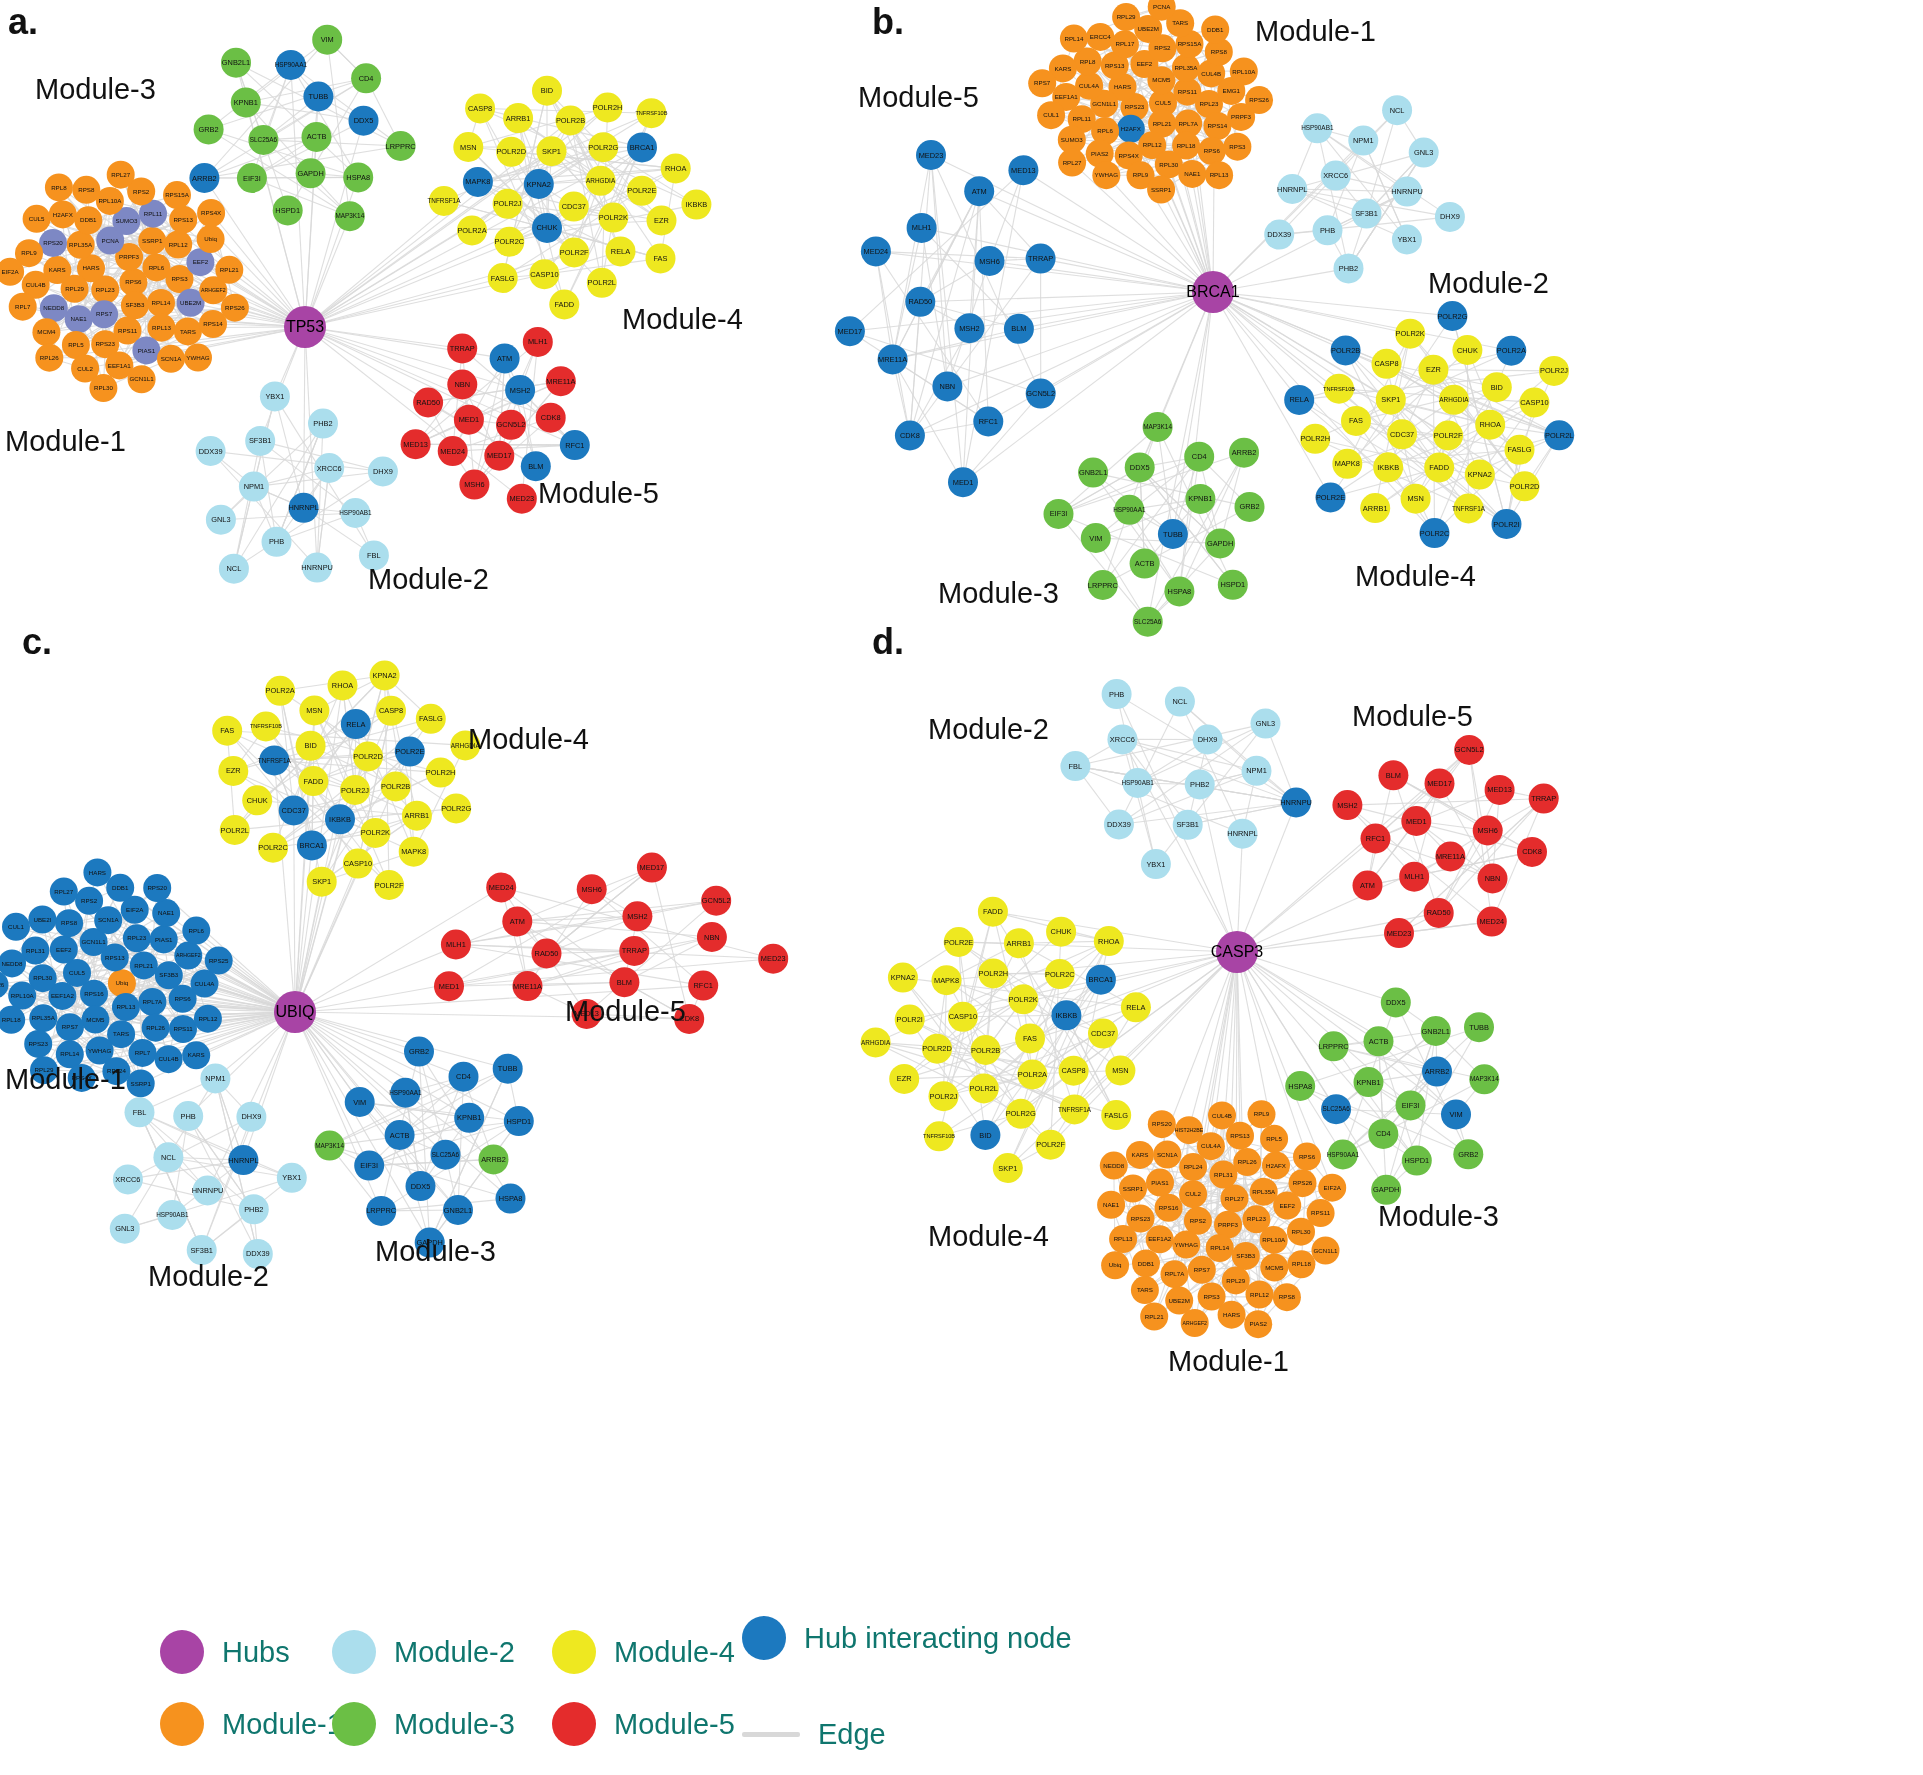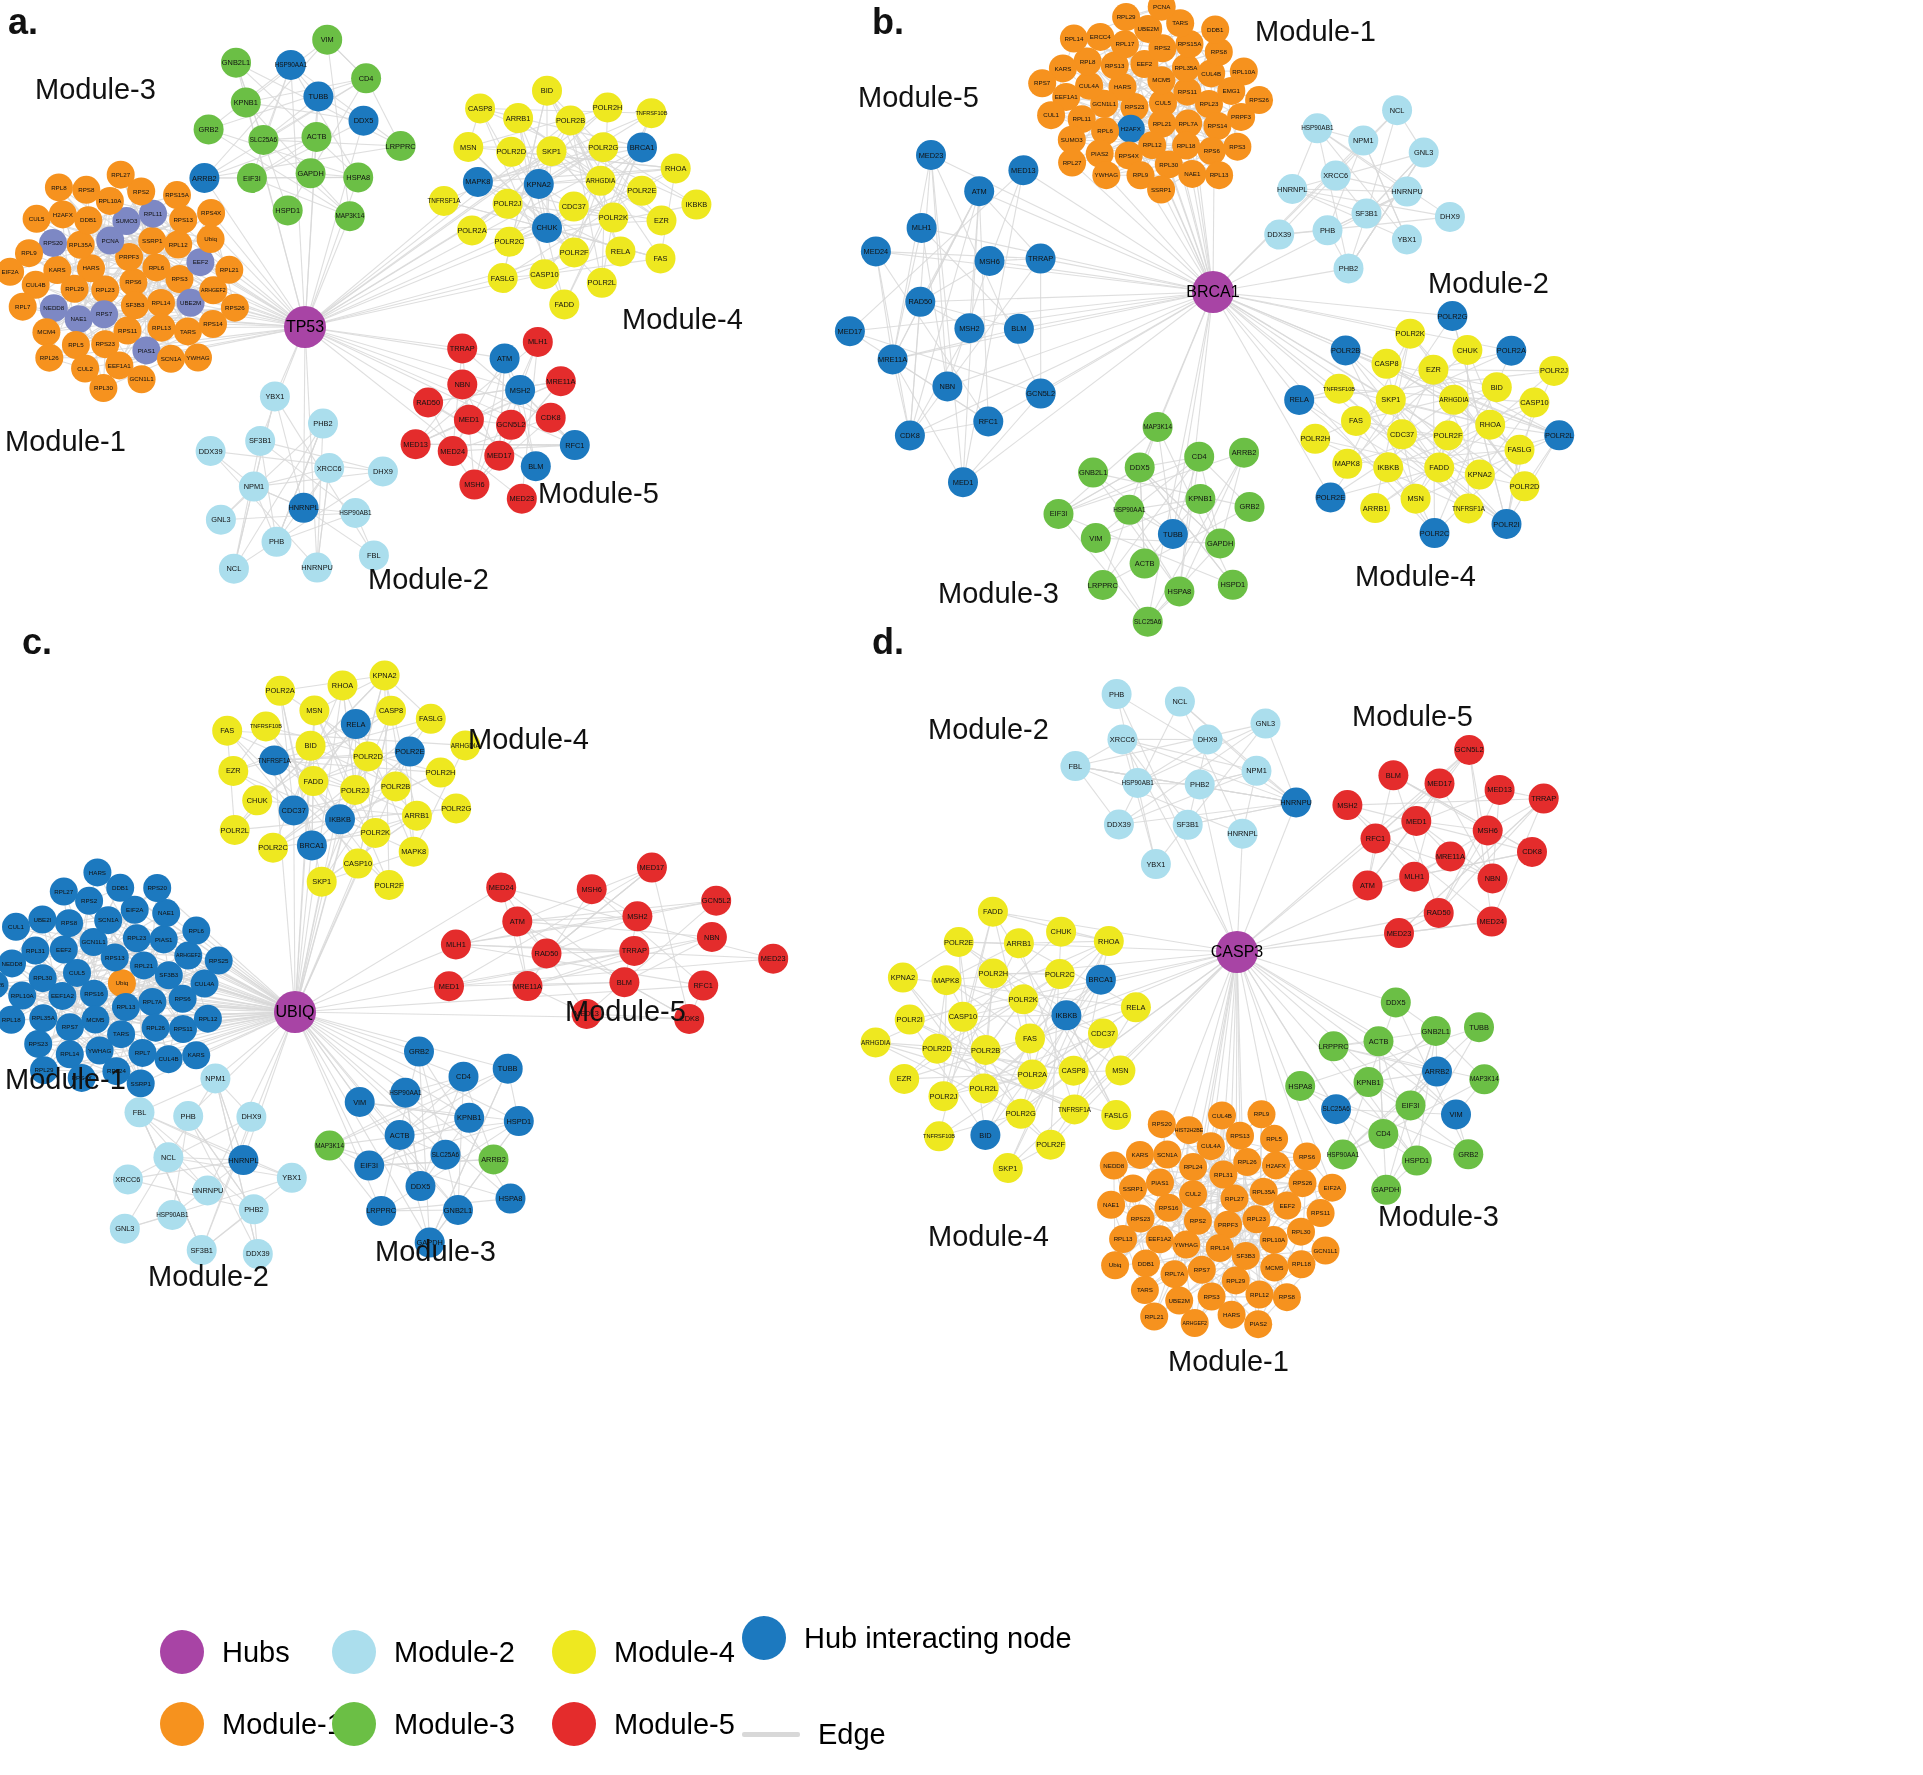--- a/index.html
+++ b/index.html
@@ -4,21 +4,21 @@
 <style>
   html,body{margin:0;padding:0;background:#ffffff;}
   #figure{position:relative;width:1923px;height:1775px;background:#ffffff;
           font-family:"Liberation Sans",sans-serif;overflow:hidden;}
   #network-svg{position:absolute;left:0;top:0;}
   #network-svg text{font-family:"Liberation Sans",sans-serif;}
   .panel-letter{font-weight:600;}
   .legend-item{position:absolute;display:flex;align-items:center;gap:18px;}
   .legend-swatch{width:44px;height:44px;border-radius:50%;flex:0 0 auto;}
   .legend-line{width:58px;height:5px;border-radius:2px;flex:0 0 auto;}
-  .legend-label{font-size:29px;color:#000000;white-space:nowrap;}
+  .legend-label{font-size:29px;color:#0f766e;white-space:nowrap;}
 </style>
 </head>
 <body>
 
 <div id="figure">
   <svg id="network-svg" width="1923" height="1775" viewBox="0 0 1923 1775">
       <g stroke="#d8d8d8" stroke-width="1.1" stroke-opacity="0.85">
         <line x1="316.5" y1="136.9" x2="263.4" y2="139.9"></line>
         <line x1="263.4" y1="139.9" x2="318.4" y2="96.5"></line>
         <line x1="318.4" y1="96.5" x2="310.6" y2="173.3"></line>

